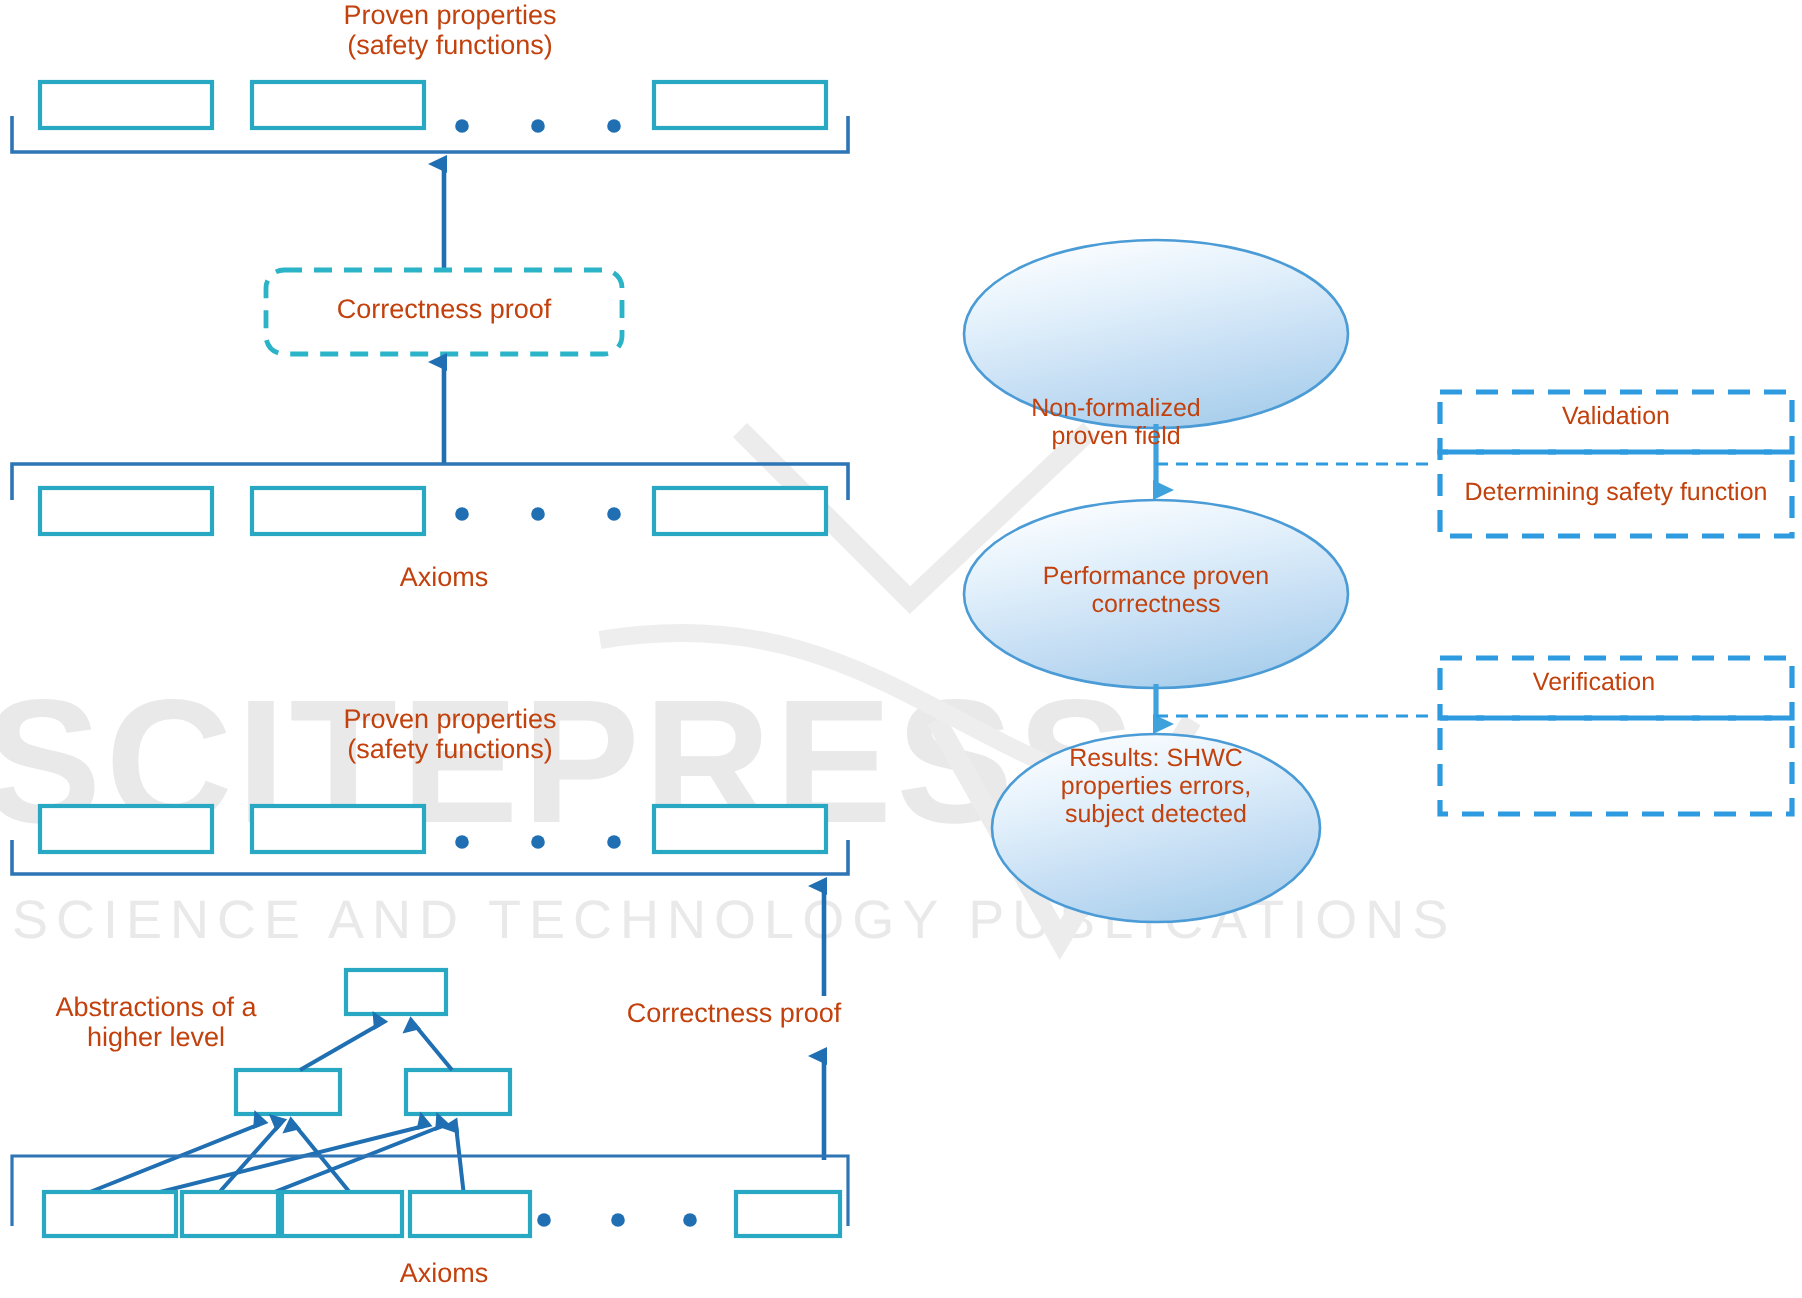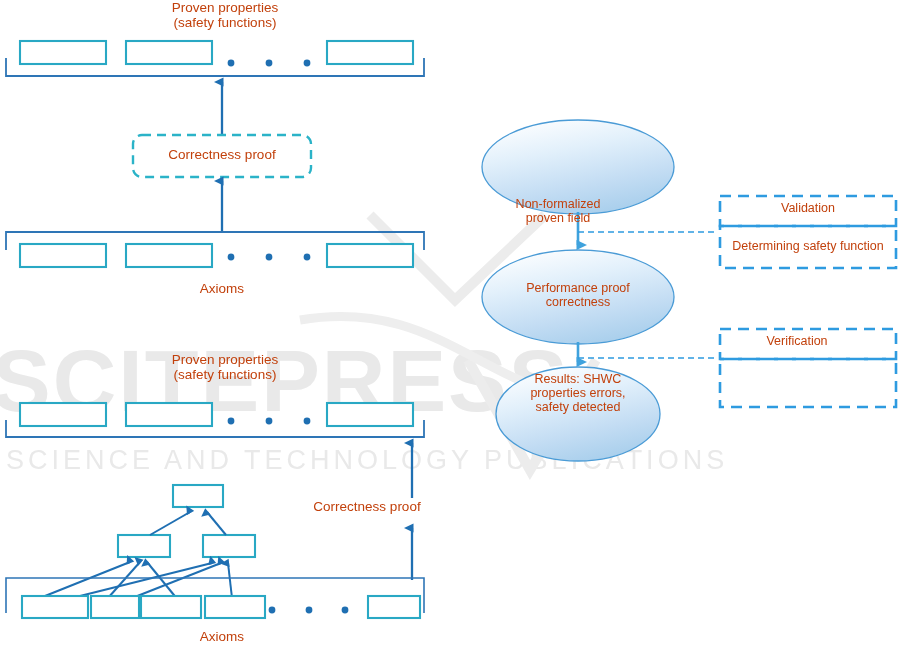--- a/index.html
+++ b/index.html
@@ -148,39 +148,43 @@
 
   <div class="lbl lbl-13" style="left:133px;top:147px;width:178px;">Correctness proof</div>
 
   <div class="lbl lbl-13" style="left:162px;top:281px;width:120px;">Axioms</div>
 
   <div class="lbl lbl-13" style="left:150px;top:352px;width:150px;">
     <div>Proven properties</div>
     <div>(safety functions)</div>
   </div>
 
+  <div class="lbl lbl-13" style="left:8px;top:496px;width:140px;">
+    <div>Abstractions of a</div>
+    <div>higher level</div>
+  </div>
 
   <div class="lbl lbl-13" style="left:297px;top:499px;width:140px;">Correctness proof</div>
 
   <div class="lbl lbl-13" style="left:162px;top:629px;width:120px;">Axioms</div>
 
   <div class="lbl lbl-12" style="left:478px;top:150px;width:160px;margin-top:47px;">
     <div>Non-formalized</div>
     <div>proven field</div>
   </div>
 
   <div class="lbl lbl-12" style="left:498px;top:281px;width:160px;">
-    <div>Performance proof</div>
+    <div>Performance proven</div>
     <div>correctness</div>
   </div>
 
   <div class="lbl lbl-12" style="left:505px;top:372px;width:146px;">
     <div>Results: SHWC</div>
     <div>properties errors,</div>
-    <div>safety detected</div>
+    <div>subject detected</div>
   </div>
 
   <div class="lbl lbl-12" style="left:718px;top:239px;width:180px;">Determining safety function</div>
   <div class="lbl lbl-12" style="left:720px;top:201px;width:176px;">Validation</div>
 
   <div class="lbl lbl-12" style="left:720px;top:334px;width:154px;">Verification</div>
 
 </div>
 
 </body></html>

